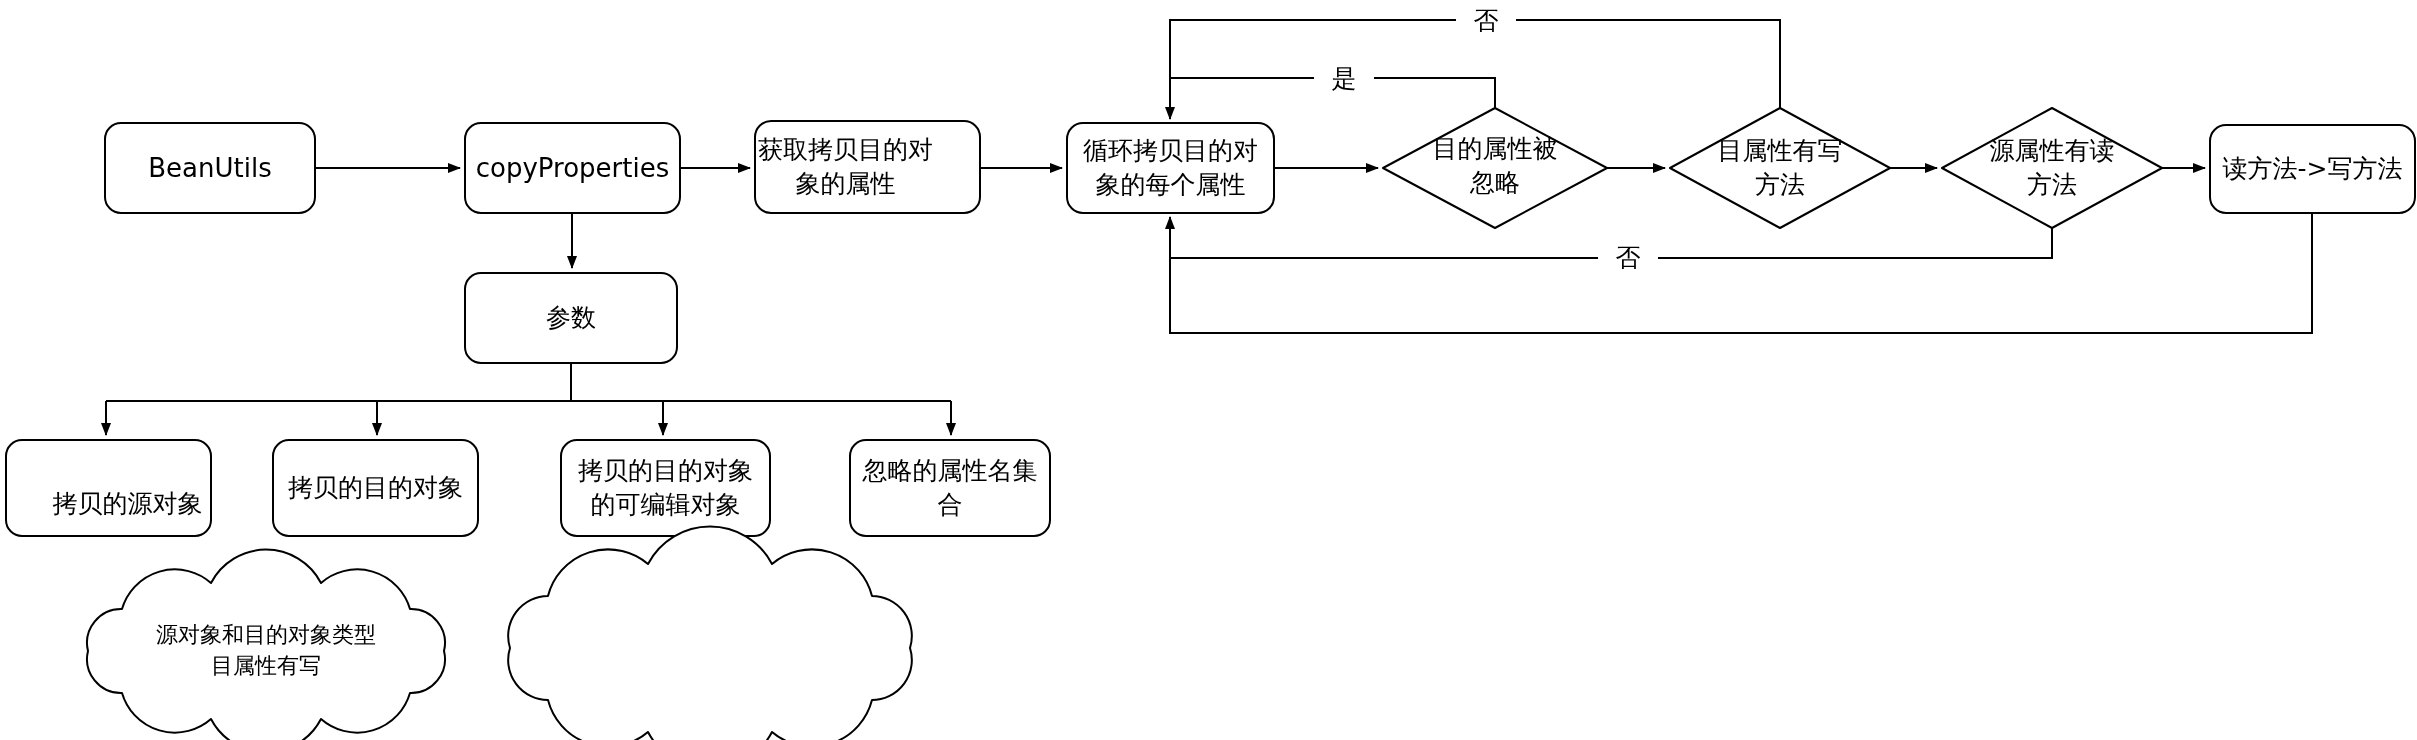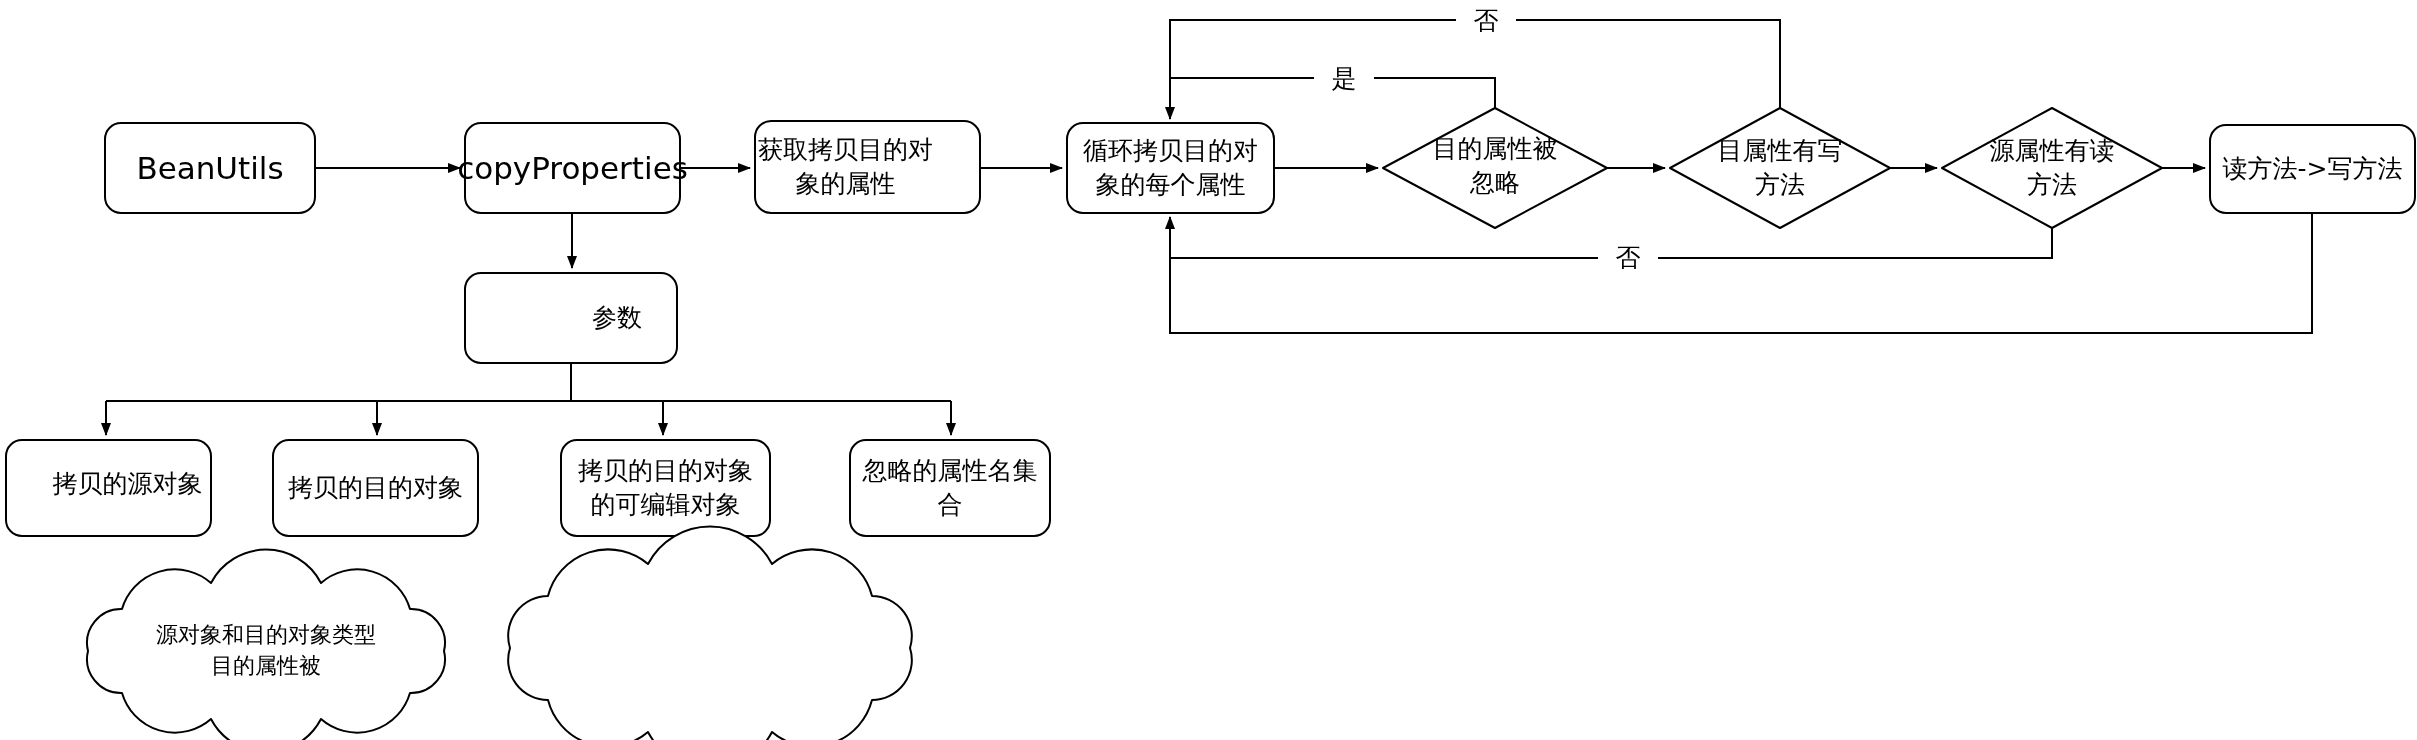--- a/index.html
+++ b/index.html
@@ -22,21 +22,21 @@
     display:flex;
     align-items:center;
     justify-content:center;
     text-align:center;
     white-space:pre-line;
     color:var(--text);
     font-family:"DejaVu Sans", sans-serif;
     line-height:34px;
     pointer-events:none;
   }
-  .fs27{font-size:31px;}
+  .fs27{font-size:26px;}
   .fs25{font-size:25px;}
   .fs22{font-size:22px;line-height:31px;}
   .edge-lbl{
     position:absolute;
     display:flex;
     align-items:center;
     justify-content:center;
     background:var(--bg);
     color:var(--text);
     font-size:25px;
@@ -120,28 +120,28 @@
   <div class="lbl fs25" style="left:1067px;top:123px;width:207px;height:90px;border-radius:11px;">循环拷贝目的对
 象的每个属性</div>
   <div class="lbl fs25" style="left:1395px;top:126px;width:200px;height:84px;font-family:Liberation Mono, monospace;">目的属性被
 忽略</div>
   <div class="lbl fs25" style="left:1680px;top:126px;width:200px;height:84px;">目属性有写
 方法</div>
   <div class="lbl fs25" style="left:1952px;top:126px;width:200px;height:84px;">源属性有读
 方法</div>
   <div class="lbl fs25" style="left:2210px;top:125px;width:205px;height:88px;">读方法-&gt;写方法</div>
 
-  <div class="lbl fs25" style="left:465px;top:273px;width:212px;height:90px;margin-left:46px;">参数</div>
-  <div class="lbl fs25" style="left:6px;top:436px;width:243px;height:96px;">拷贝的源对象</div>
+  <div class="lbl fs25" style="left:465px;top:273px;width:212px;height:90px;">参数</div>
+  <div class="lbl fs25" style="left:6px;top:456px;width:243px;height:96px;">拷贝的源对象</div>
   <div class="lbl fs25" style="left:273px;top:440px;width:205px;height:96px;">拷贝的目的对象</div>
   <div class="lbl fs25" style="left:561px;top:440px;width:209px;height:96px;">拷贝的目的对象
 的可编辑对象</div>
   <div class="lbl fs25" style="left:850px;top:440px;width:200px;height:96px;">忽略的属性名集
 合</div>
 
   <div class="lbl fs22" style="left:106px;top:598px;width:320px;height:104px;">源对象和目的对象类型
-目的属性被</div>
+目属性有写</div>
 
   <div class="edge-lbl" style="left:1456px;top:4px;width:48px;height:32px;">否</div>
   <div class="edge-lbl" style="left:1314px;top:62px;width:48px;height:32px;">是</div>
   <div class="edge-lbl" style="left:1598px;top:241px;width:48px;height:32px;">否</div>
 
 </div>
 
 </body></html>

